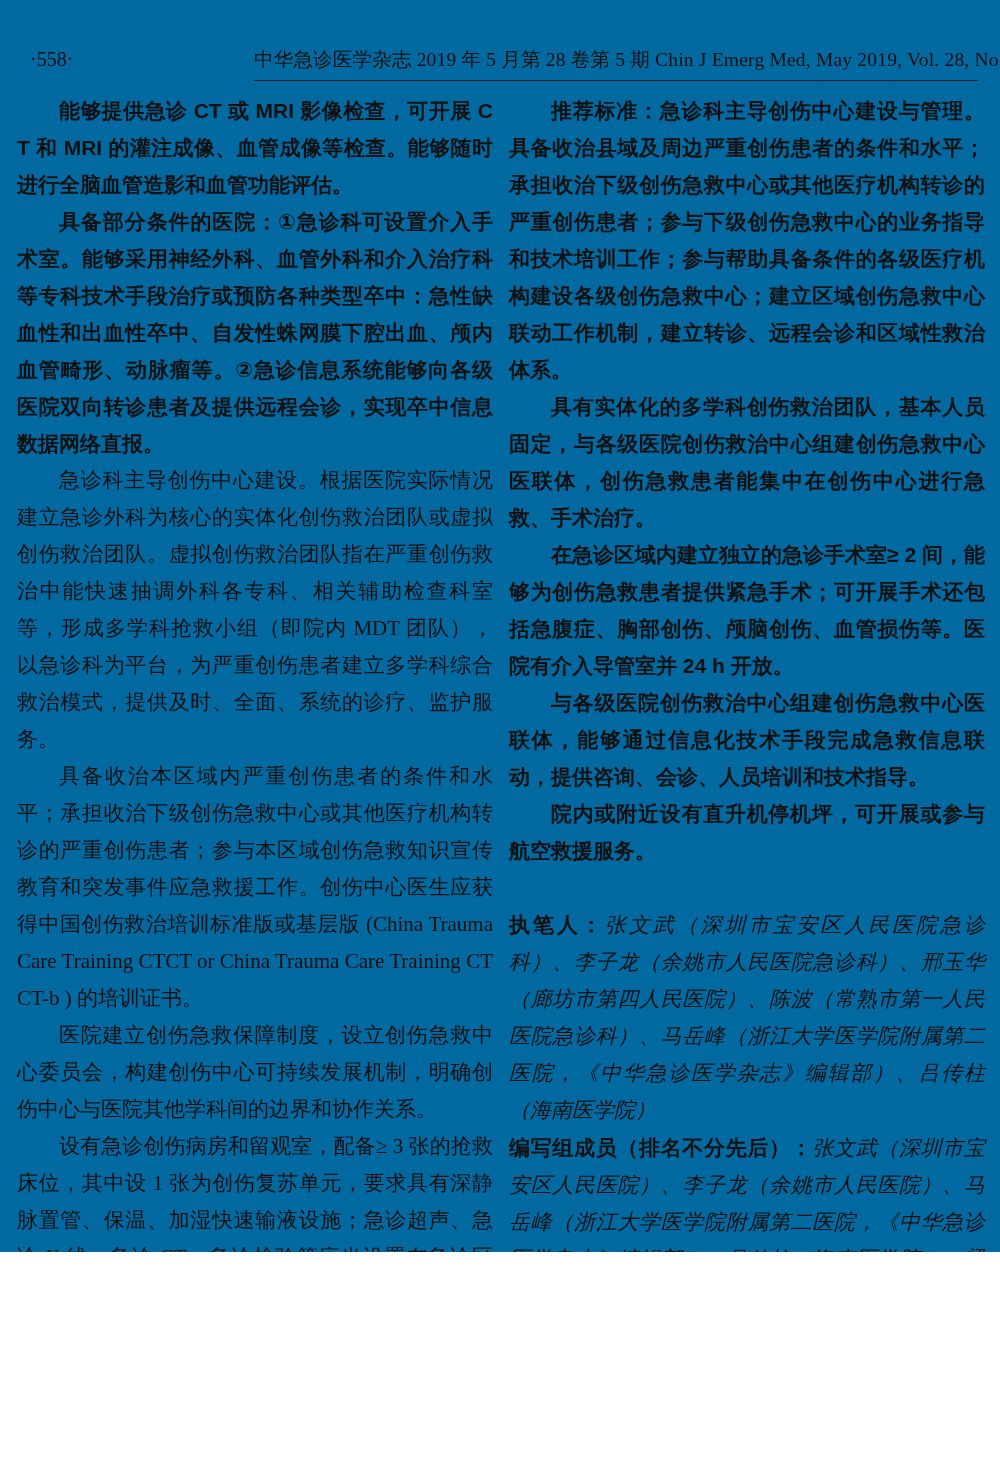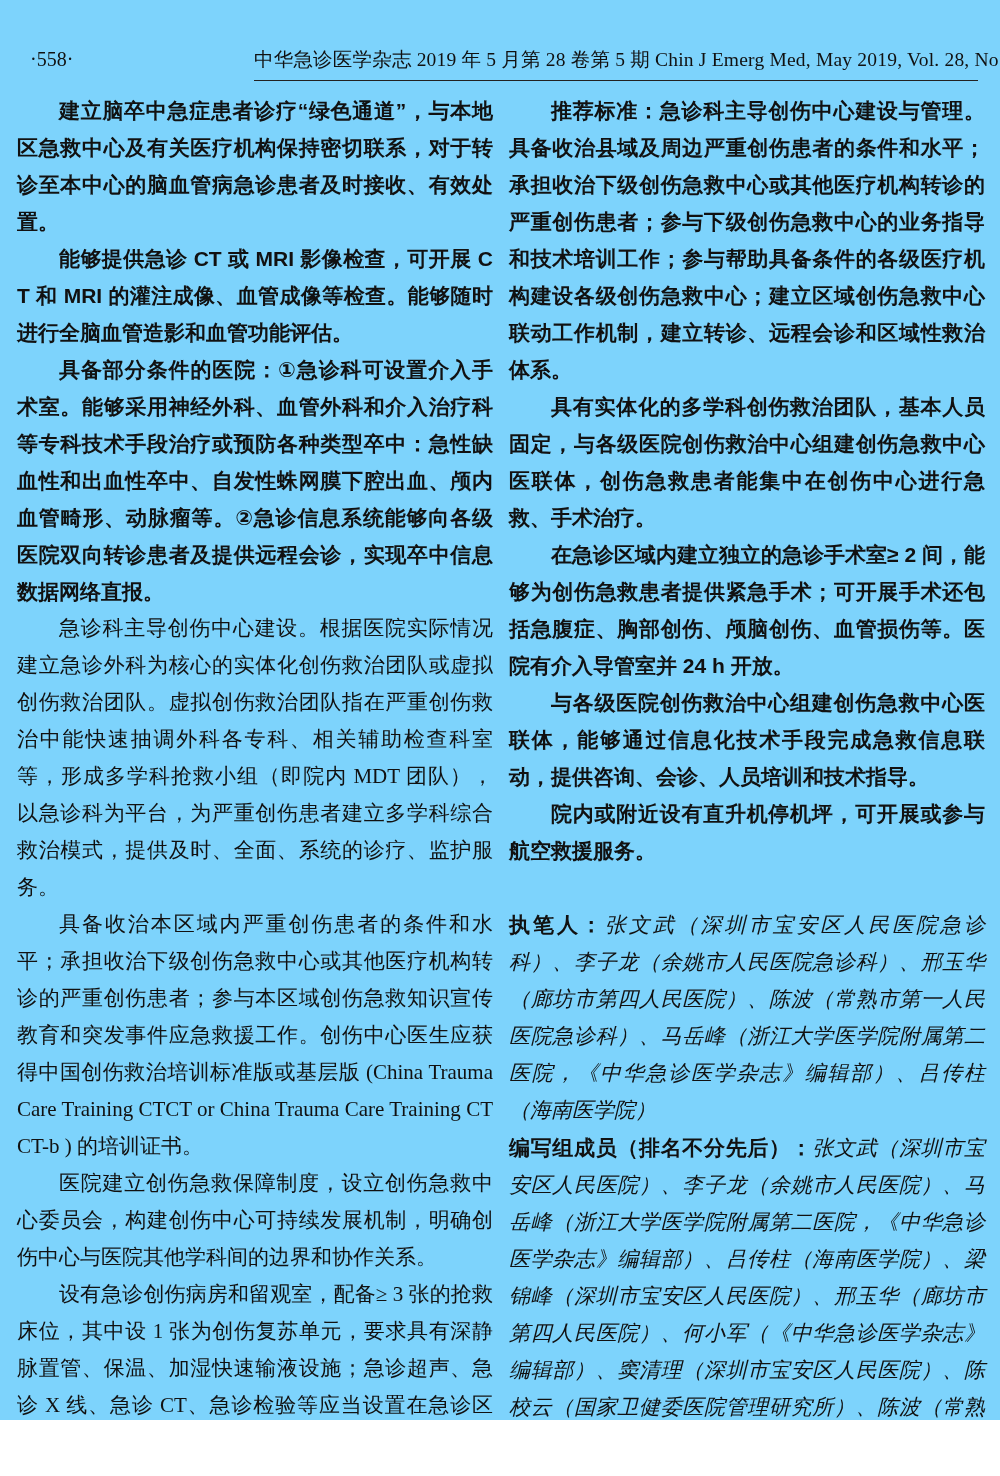--- a/index.html
+++ b/index.html
@@ -3,22 +3,22 @@
 <meta charset="utf-8">
 <style>
   html, body {
     margin: 0;
     padding: 0;
     background: #ffffff;
   }
   .page {
     position: relative;
     width: 1000px;
-    height: 1420px;
-    background: #7dd3fc;
+    height: 1252px;
+    background: #0369a1;
     color: #111111;
     overflow: hidden;
     font-family: "Liberation Serif", "DejaVu Serif", serif;
   }
   .page-header {
     position: absolute;
     top: 46px;
     left: 0;
     width: 100%;
     height: 34px;
@@ -98,21 +98,20 @@
 <div class="page">
 
   <div class="page-header">
     <span class="page-number">·558·</span>
     <span class="journal-line">中华急诊医学杂志 2019 年 5 月第 28 卷第 5 期 Chin J Emerg Med, May 2019, Vol. 28, No. 5</span>
   </div>
 
   <div class="columns">
 
     <div class="col">
-      <p class="hei">建立脑卒中急症患者诊疗“绿色通道”，与本地区急救中心及有关医疗机构保持密切联系，对于转诊至本中心的脑血管病急诊患者及时接收、有效处置。</p>
       <p class="hei">能够提供急诊 CT 或 MRI 影像检查，可开展 CT 和 MRI 的灌注成像、血管成像等检查。能够随时进行全脑血管造影和血管功能评估。</p>
       <p class="hei">具备部分条件的医院：①急诊科可设置介入手术室。能够采用神经外科、血管外科和介入治疗科等专科技术手段治疗或预防各种类型卒中：急性缺血性和出血性卒中、自发性蛛网膜下腔出血、颅内血管畸形、动脉瘤等。②急诊信息系统能够向各级医院双向转诊患者及提供远程会诊，实现卒中信息数据网络直报。</p>
       <p class="song">急诊科主导创伤中心建设。根据医院实际情况建立急诊外科为核心的实体化创伤救治团队或虚拟创伤救治团队。虚拟创伤救治团队指在严重创伤救治中能快速抽调外科各专科、相关辅助检查科室等，形成多学科抢救小组（即院内 MDT 团队），以急诊科为平台，为严重创伤患者建立多学科综合救治模式，提供及时、全面、系统的诊疗、监护服务。</p>
       <p class="song">具备收治本区域内严重创伤患者的条件和水平；承担收治下级创伤急救中心或其他医疗机构转诊的严重创伤患者；参与本区域创伤急救知识宣传教育和突发事件应急救援工作。创伤中心医生应获得中国创伤救治培训标准版或基层版 (China Trauma Care Training CTCT or China Trauma Care Training CTCT-b ) 的培训证书。</p>
       <p class="song">医院建立创伤急救保障制度，设立创伤急救中心委员会，构建创伤中心可持续发展机制，明确创伤中心与医院其他学科间的边界和协作关系。</p>
       <p class="song">设有急诊创伤病房和留观室，配备≥ 3 张的抢救床位，其中设 1 张为创伤复苏单元，要求具有深静脉置管、保温、加湿快速输液设施；急诊超声、急诊 X 线、急诊 CT、急诊检验等应当设置在急诊区域内或急诊毗邻区域内 (50 米半径范围内 )。</p>
 
     </div>
 
     <div class="col">

